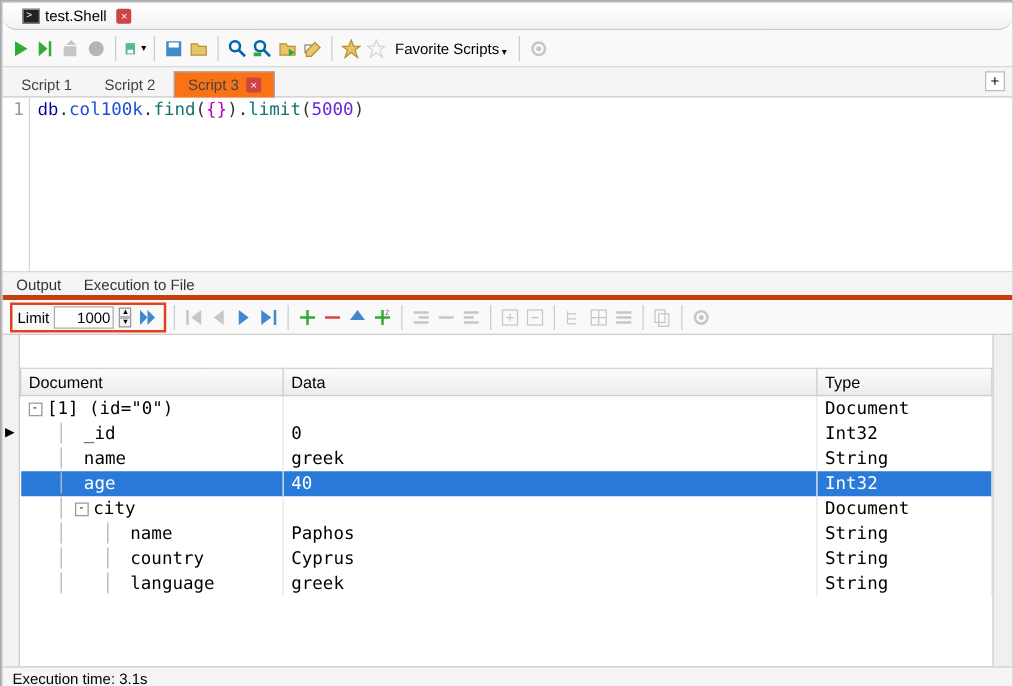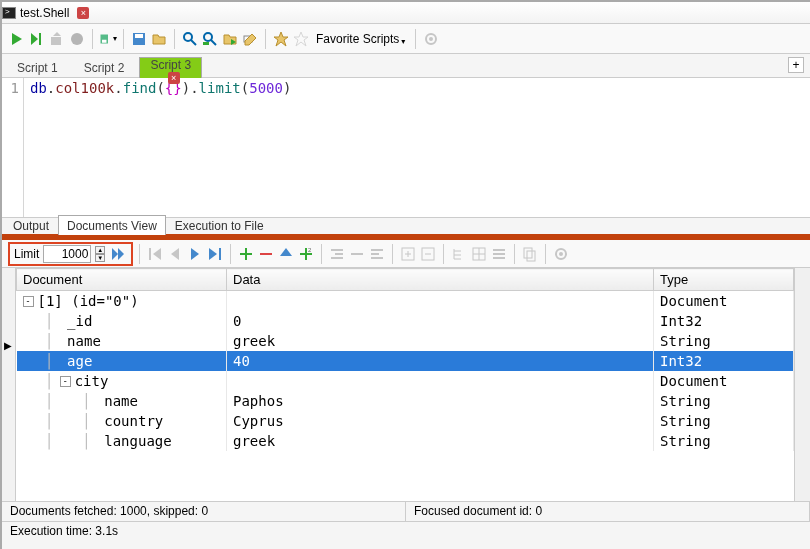--- a/index.html
+++ b/index.html
@@ -1,58 +1,58 @@
 <!DOCTYPE html>
 <html><head>
 <meta charset="utf-8">
 <style>
   * { box-sizing: border-box; margin: 0; padding: 0; }
   html, body { width: 810px; height: 549px; font-family: "Segoe UI", Tahoma, sans-serif; font-size: 12px; background: #fff; border: 1px solid #aaa; }
   .window { display: flex; flex-direction: column; height: 100%; }
-  .titlebar { height: 22px; background: linear-gradient(#fff, #f3f3f3); border-bottom: 1px solid #ccc; display: flex; align-items: center; padding: 0 0; gap: 4px; }
+  .titlebar { height: 22px; background: linear-gradient(#fff, #f3f3f3); border-bottom: 1px solid #ccc; display: flex; align-items: center; padding: 0 16px; gap: 4px; border-radius: 11px; }
   .titlebar .term-icon { width:14px; height:12px; background:#222; border:1px solid #888; position:relative;}
   .titlebar .term-icon::after{content:">";color:#fff;font-size:8px;position:absolute;left:2px;top:-1px;}
   .close-x { width:12px;height:12px;background:#c44; color:#fff; font-size:9px; line-height:12px; text-align:center; border-radius:2px; margin-left:4px;}
   .toolbar { height:30px; border-bottom:1px solid #ccc; display:flex; align-items:center; padding:0 6px; gap:2px; background:#f9f9f9;}
   .tb-sep { width:1px; height:20px; background:#ccc; margin:0 4px;}
   .ico { width:18px; height:18px; display:flex; align-items:center; justify-content:center; border-radius:2px;}
   .ico svg { width:16px; height:16px;}
   .gray { filter: grayscale(1) opacity(.45);}
   .tabbar { height:24px; border-bottom:1px solid #ccc; display:flex; align-items:flex-end; padding:0 4px; position:relative; background:#f5f5f5;}
   .tab { height:21px; padding:0 10px; margin-right:4px; display:flex; align-items:center; border:1px solid transparent; border-bottom:none; font-size:12px; color:#444; position:relative; top:1px;}
-  .tab.active { background:#84cc16; border-color:#aaa;flex-direction:column; }
+  .tab.active { background:#f97316; border-color:#aaa; }
   .tab .close-x { margin-left:6px;}
   .plus-btn { position:absolute; right:6px; top:3px; width:16px;height:16px;border:1px solid #bbb; background:#fff; text-align:center; line-height:14px; font-size:12px;}
   .editor { flex:0 0 140px; border-bottom:1px solid #ccc; display:flex; font-family: Consolas, monospace; font-size:14px; overflow:hidden; background:#fff;}
   .gutter { width:22px; background:#fff; border-right:1px solid #d6d6d6; text-align:right; padding:2px 4px 0 0; color:#999;}
   .codearea { flex:1; padding:2px 6px; white-space:pre;}
-  .tok-db{color:#0000a0;font-family:Liberation Mono, monospace;} .tok-col{color:#7f1d1d;} .tok-fn{color:#0f766e;} .tok-brace{color:#c000c0;} .tok-num{color:#6d28d9;} .tok-dot{color:#333;}
-  .out-tabbar{height:22px; border-bottom:6px solid #c2410c; display:flex; align-items:flex-end; background:#f5f5f5; padding:0 2px;}
+  .tok-db{color:#0000a0;font-family:Liberation Mono, monospace;} .tok-col{color:#1d4ed8;} .tok-fn{color:#0f766e;} .tok-brace{color:#c000c0;} .tok-num{color:#6d28d9;} .tok-dot{color:#333;}
+  .out-tabbar{height:22px; border-bottom:4px solid #c2410c; display:flex; align-items:flex-end; background:#f5f5f5; padding:0 2px;}
   .out-tab{height:20px; padding:0 8px; font-size:12px; color:#333; display:flex; align-items:center; border:1px solid transparent; border-bottom:none; position:relative; top:1px;}
   .out-tab.active{background:#fff; border-color:#aaa;}
   .doc-toolbar{height:28px; border-bottom:1px solid #ccc; display:flex; align-items:center; padding:0 6px; gap:2px; background:#f9f9f9;}
   .limit-box{display:flex; align-items:center; gap:4px; border:2px solid #d42; padding:0 4px; height:24px;}
   .limit-box input{width:48px; height:18px; text-align:right; border:1px solid #aaa; font-size:12px; padding-right:2px;}
   .spin { display:flex; flex-direction:column; gap:0;}
   .spin div{width:10px;height:8px;border:1px solid #999; font-size:6px; line-height:6px; text-align:center; background:#f3f3f3;}
   .grid-wrap{flex:1; display:flex; overflow:hidden; position:relative;}
   .left-gutter{width:14px; background:#f2f2f2; border-right:1px solid #ccc; position:relative;}
   .left-gutter .marker{position:absolute; left:2px; top:72px; font-size:10px;}
-  .grid{flex:1; overflow:hidden;}
+  .grid{flex:1; overflow:hidden;margin-top:26px;}
   table.tree{width:100%; border-collapse:collapse; table-layout:fixed;}
   table.tree th{background:linear-gradient(#fcfcfc,#ececec); border:1px solid #ccc; text-align:left; padding:3px 6px; font-weight:normal; font-size:13px; height:22px;}
   table.tree td{border-right:1px solid #e8e8e8; padding:2px 6px; font-family: Consolas, monospace; font-size:14px; height:20px; white-space:nowrap;}
   table.tree tr.sel td{background:#2a7bd9; color:#fff;}
   .tree-cell{display:flex; align-items:center;}
   .twig{color:#bbb; font-family: Consolas, monospace; letter-spacing:-1px;}
   .exp{width:11px;height:11px;border:1px solid #999;display:inline-flex;align-items:center;justify-content:center;font-size:9px;line-height:9px;margin-right:4px; background:#fff;}
   .vscroll{width:16px;background:#f0f0f0;border-left:1px solid #ccc;}
   .statusbar{height:20px;border-top:1px solid #ccc;display:flex;background:#f5f5f5;}
   .statusbar div{padding:2px 8px; border-right:1px solid #ccc; font-size:12px;}
-  .execbar{height:28px;border-top:1px solid #ccc;padding:2px 8px;font-size:12px;background:#f5f5f5;}
+  .execbar{height:16px;border-top:1px solid #ccc;padding:2px 8px;font-size:12px;background:#f5f5f5;}
   .dd-arrow{font-size:8px; margin-left:2px;}
 </style>
 </head>
 <body>
 
 <div class="window">
 
   <div class="titlebar">
     <span class="term-icon"></span>
     <span>test.Shell</span>
@@ -169,21 +169,20 @@
   </div>
 
   <div class="editor">
     <div class="gutter"><span>1</span></div>
     <div class="codearea"><span class="tok-db">db</span><span class="tok-dot">.</span><span class="tok-col">col100k</span><span class="tok-dot">.</span><span class="tok-fn">find</span><span class="tok-dot">(</span><span class="tok-brace">{</span><span class="tok-brace">}</span><span class="tok-dot">)</span><span class="tok-dot">.</span><span class="tok-fn">limit</span><span class="tok-dot">(</span><span class="tok-num">5000</span><span class="tok-dot">)</span></div>
   </div>
 
   <div class="out-tabbar">
     <div id="out-tabs-host" style="display:flex">
         <div class="out-tab">Output</div>
-        <div class="out-tab active">Documents View</div>
         <div class="out-tab">Execution to File</div>
       </div>
   </div>
 
   <div class="doc-toolbar">
     <div class="limit-box">
       <span>Limit</span>
       <input value="1000" style="">
       <span class="spin">
           <div>▲</div>
@@ -422,21 +421,17 @@
               </td>
               <td>greek</td>
               <td>String</td>
             </tr>
           </tbody>
       </table>
     </div>
     <div class="vscroll"></div>
   </div>
 
-  <div class="statusbar">
-    <div style="flex:1">Documents fetched: 1000, skipped: 0</div>
-    <div style="flex:1">Focused document id: 0</div>
-  </div>
   <div class="execbar">
     <span>Execution time: 3.1s</span>
   </div>
 
 </div>
 
 </body></html>

